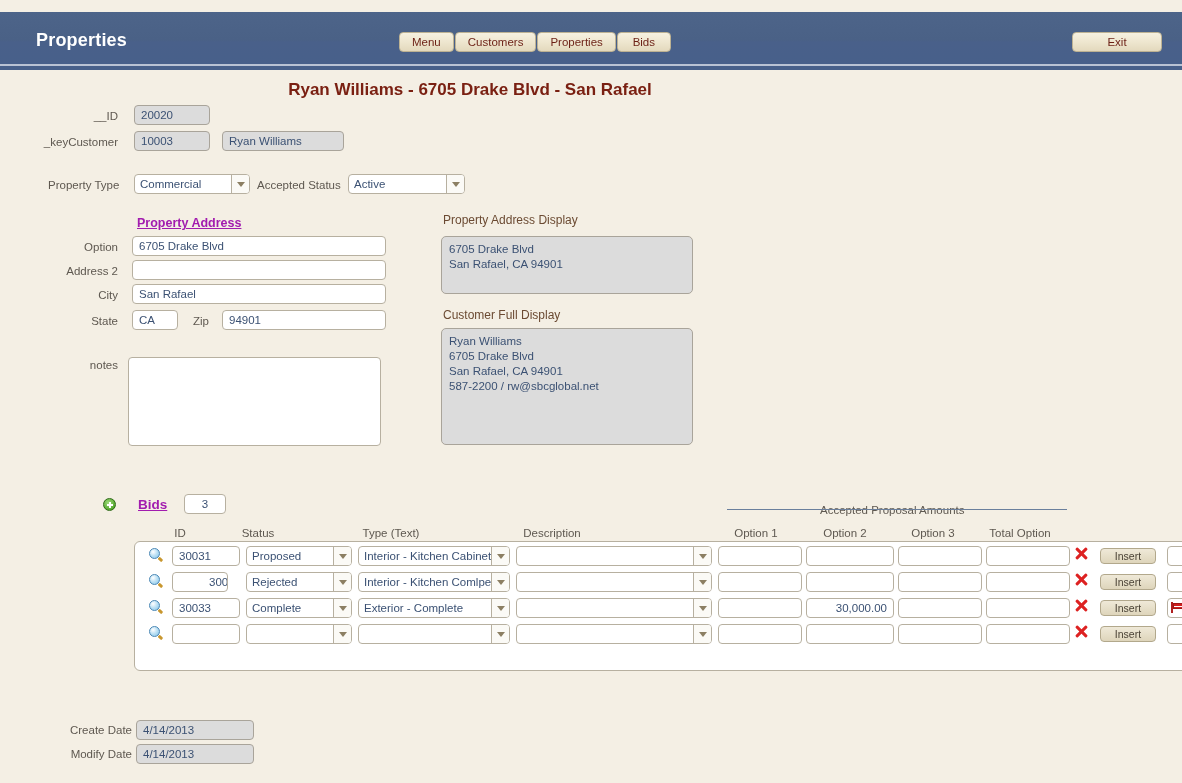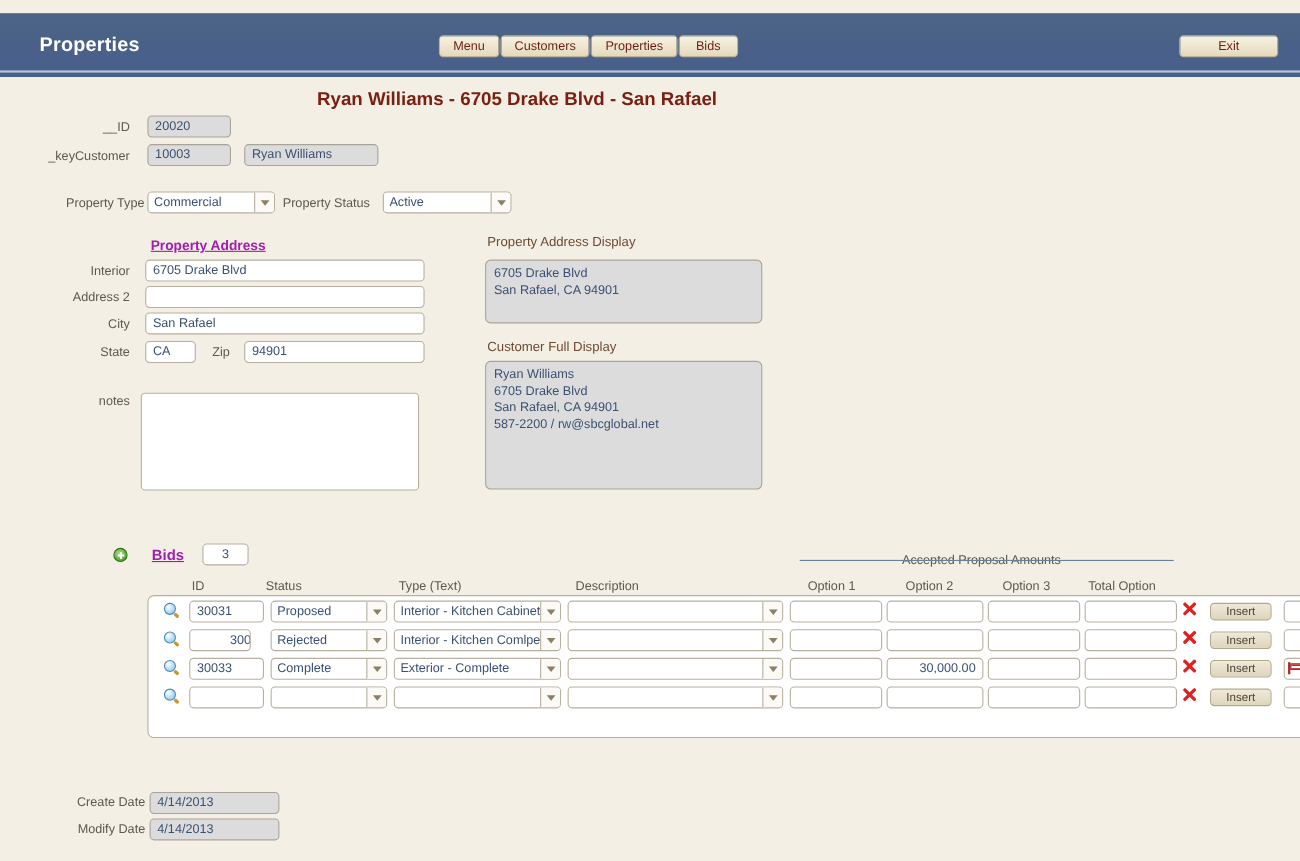--- a/index.html
+++ b/index.html
@@ -328,39 +328,39 @@
 
 <div class="page-title">Ryan Williams - 6705 Drake Blvd - San Rafael</div>
 
 <div class="lbl" style="left:40px; top:110px; width:78px;">__ID</div>
 <div class="fld ro" style="left:134px; top:105px; width:76px;">20020</div>
 
 <div class="lbl" style="left:20px; top:136px; width:98px;">_keyCustomer</div>
 <div class="fld ro" style="left:134px; top:131px; width:76px;">10003</div>
 <div class="fld ro" style="left:222px; top:131px; width:122px;">Ryan Williams</div>
 
-<div class="lbl-l" style="left:48px; top:179px;margin-left:12px;">Property Type</div>
+<div class="lbl-l" style="left:48px; top:179px;">Property Type</div>
 <div class="ddwrap" style="left:134px; top:174px; width:116px;">
   <div class="ddtext">Commercial</div>
   <div class="ddbtn">
       <i></i>
     </div>
 </div>
 
-<div class="lbl-l" style="left:257px; top:179px;">Property Status</div>
+<div class="lbl-l" style="left:257px; top:179px;">Accepted Status</div>
 <div class="ddwrap" style="left:348px; top:174px; width:117px;">
   <div class="ddtext">Active</div>
   <div class="ddbtn">
       <i></i>
     </div>
 </div>
 
 <div class="section-hdr" style="left:137px; top:216px;">Property Address</div>
 
-<div class="lbl" style="left:50px; top:241px; width:68px;">Interior</div>
+<div class="lbl" style="left:50px; top:241px; width:68px;">Option</div>
 <div class="fld" style="left:132px; top:236px; width:254px;">6705 Drake Blvd</div>
 
 <div class="lbl" style="left:50px; top:265px; width:68px;">Address 2</div>
 <div class="fld" style="left:132px; top:260px; width:254px;"></div>
 
 <div class="lbl" style="left:50px; top:289px; width:68px;">City</div>
 <div class="fld" style="left:132px; top:284px; width:254px;">San Rafael</div>
 
 <div class="lbl" style="left:50px; top:315px; width:68px;">State</div>
 <div class="fld" style="left:132px; top:310px; width:46px;">CA</div>

